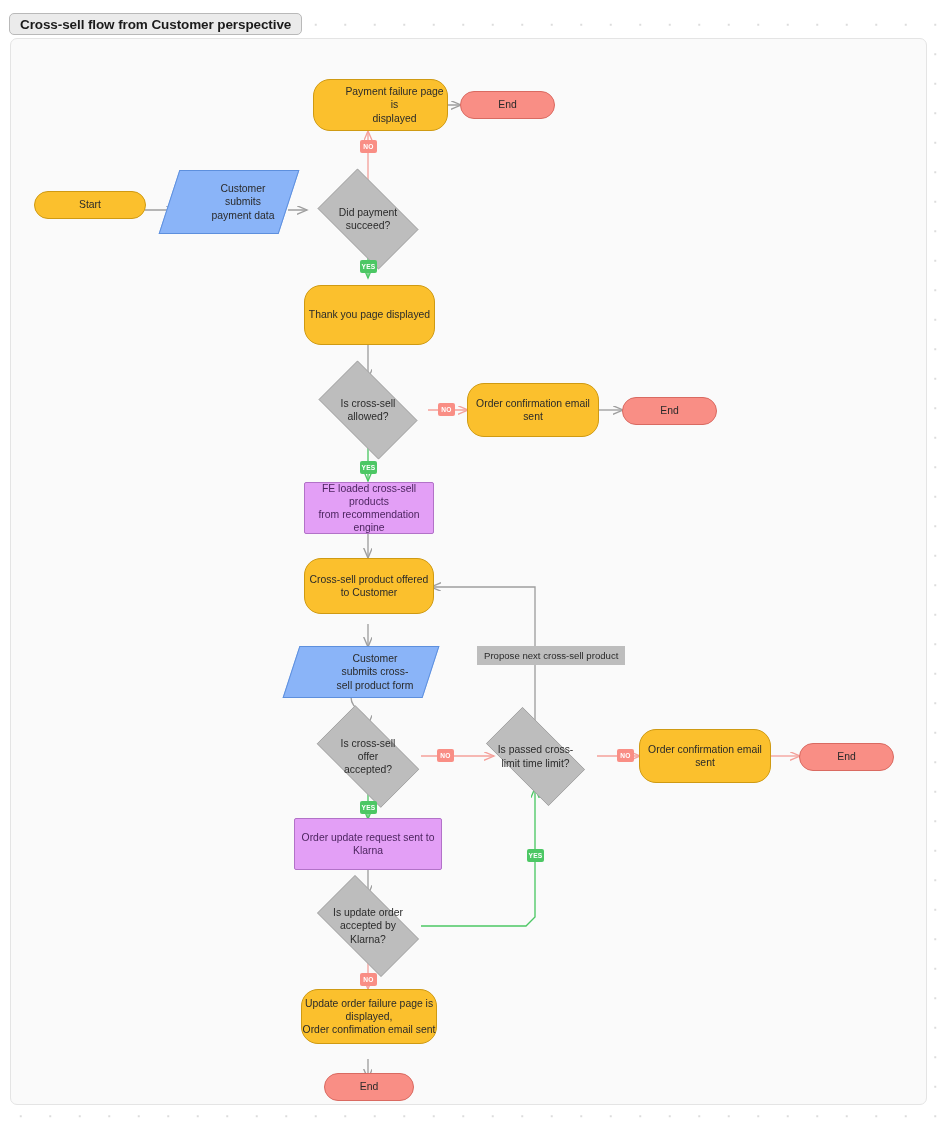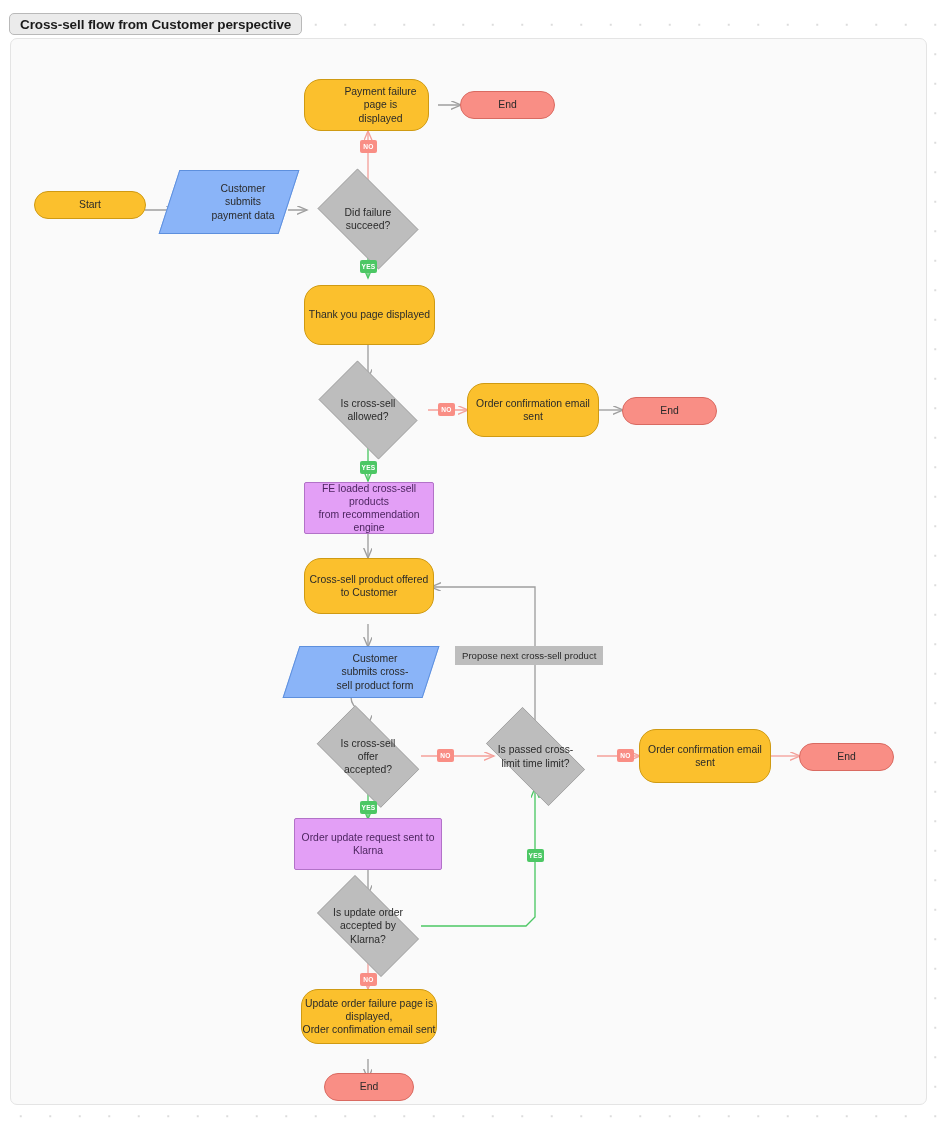--- a/index.html
+++ b/index.html
@@ -211,25 +211,25 @@
 
     <div class="node io" style="left:158px;top:131px;width:120px;height:64px;">
       <span class="pshape"></span>
       <span class="plabel">Customer
 submits
 payment data</span>
     </div>
 
     <div class="node decision" style="left:296px;top:140px;width:122px;height:80px;">
       <span class="dshape"></span>
-      <span class="dlabel">Did failure
+      <span class="dlabel">Did payment
 succeed?</span>
     </div>
 
-    <div class="node process" style="left:293px;top:40px;width:125px;height:52px;padding-left:28px;">
+    <div class="node process" style="left:302px;top:40px;width:135px;height:52px;padding-left:28px;">
       <span>Payment failure page is
 displayed</span>
     </div>
 
     <div class="node terminal" style="left:449px;top:52px;width:95px;height:28px;">
       <span>End</span>
     </div>
 
     <div class="node process" style="left:293px;top:246px;width:131px;height:60px;">
       <span>Thank you page displayed</span>
@@ -332,18 +332,18 @@
     <div class="edge-badge yes" style="left:349px;top:762px;">
       <span>YES</span>
     </div>
     <div class="edge-badge yes" style="left:516px;top:810px;">
       <span>YES</span>
     </div>
     <div class="edge-badge no" style="left:349px;top:934px;">
       <span>NO</span>
     </div>
 
-    <div class="edge-note" style="left:444px;top:607px;">
+    <div class="edge-note" style="left:466px;top:607px;">
       <span>Propose next cross-sell product</span>
     </div>
 
   </div>
 </div>
 
 </body></html>

